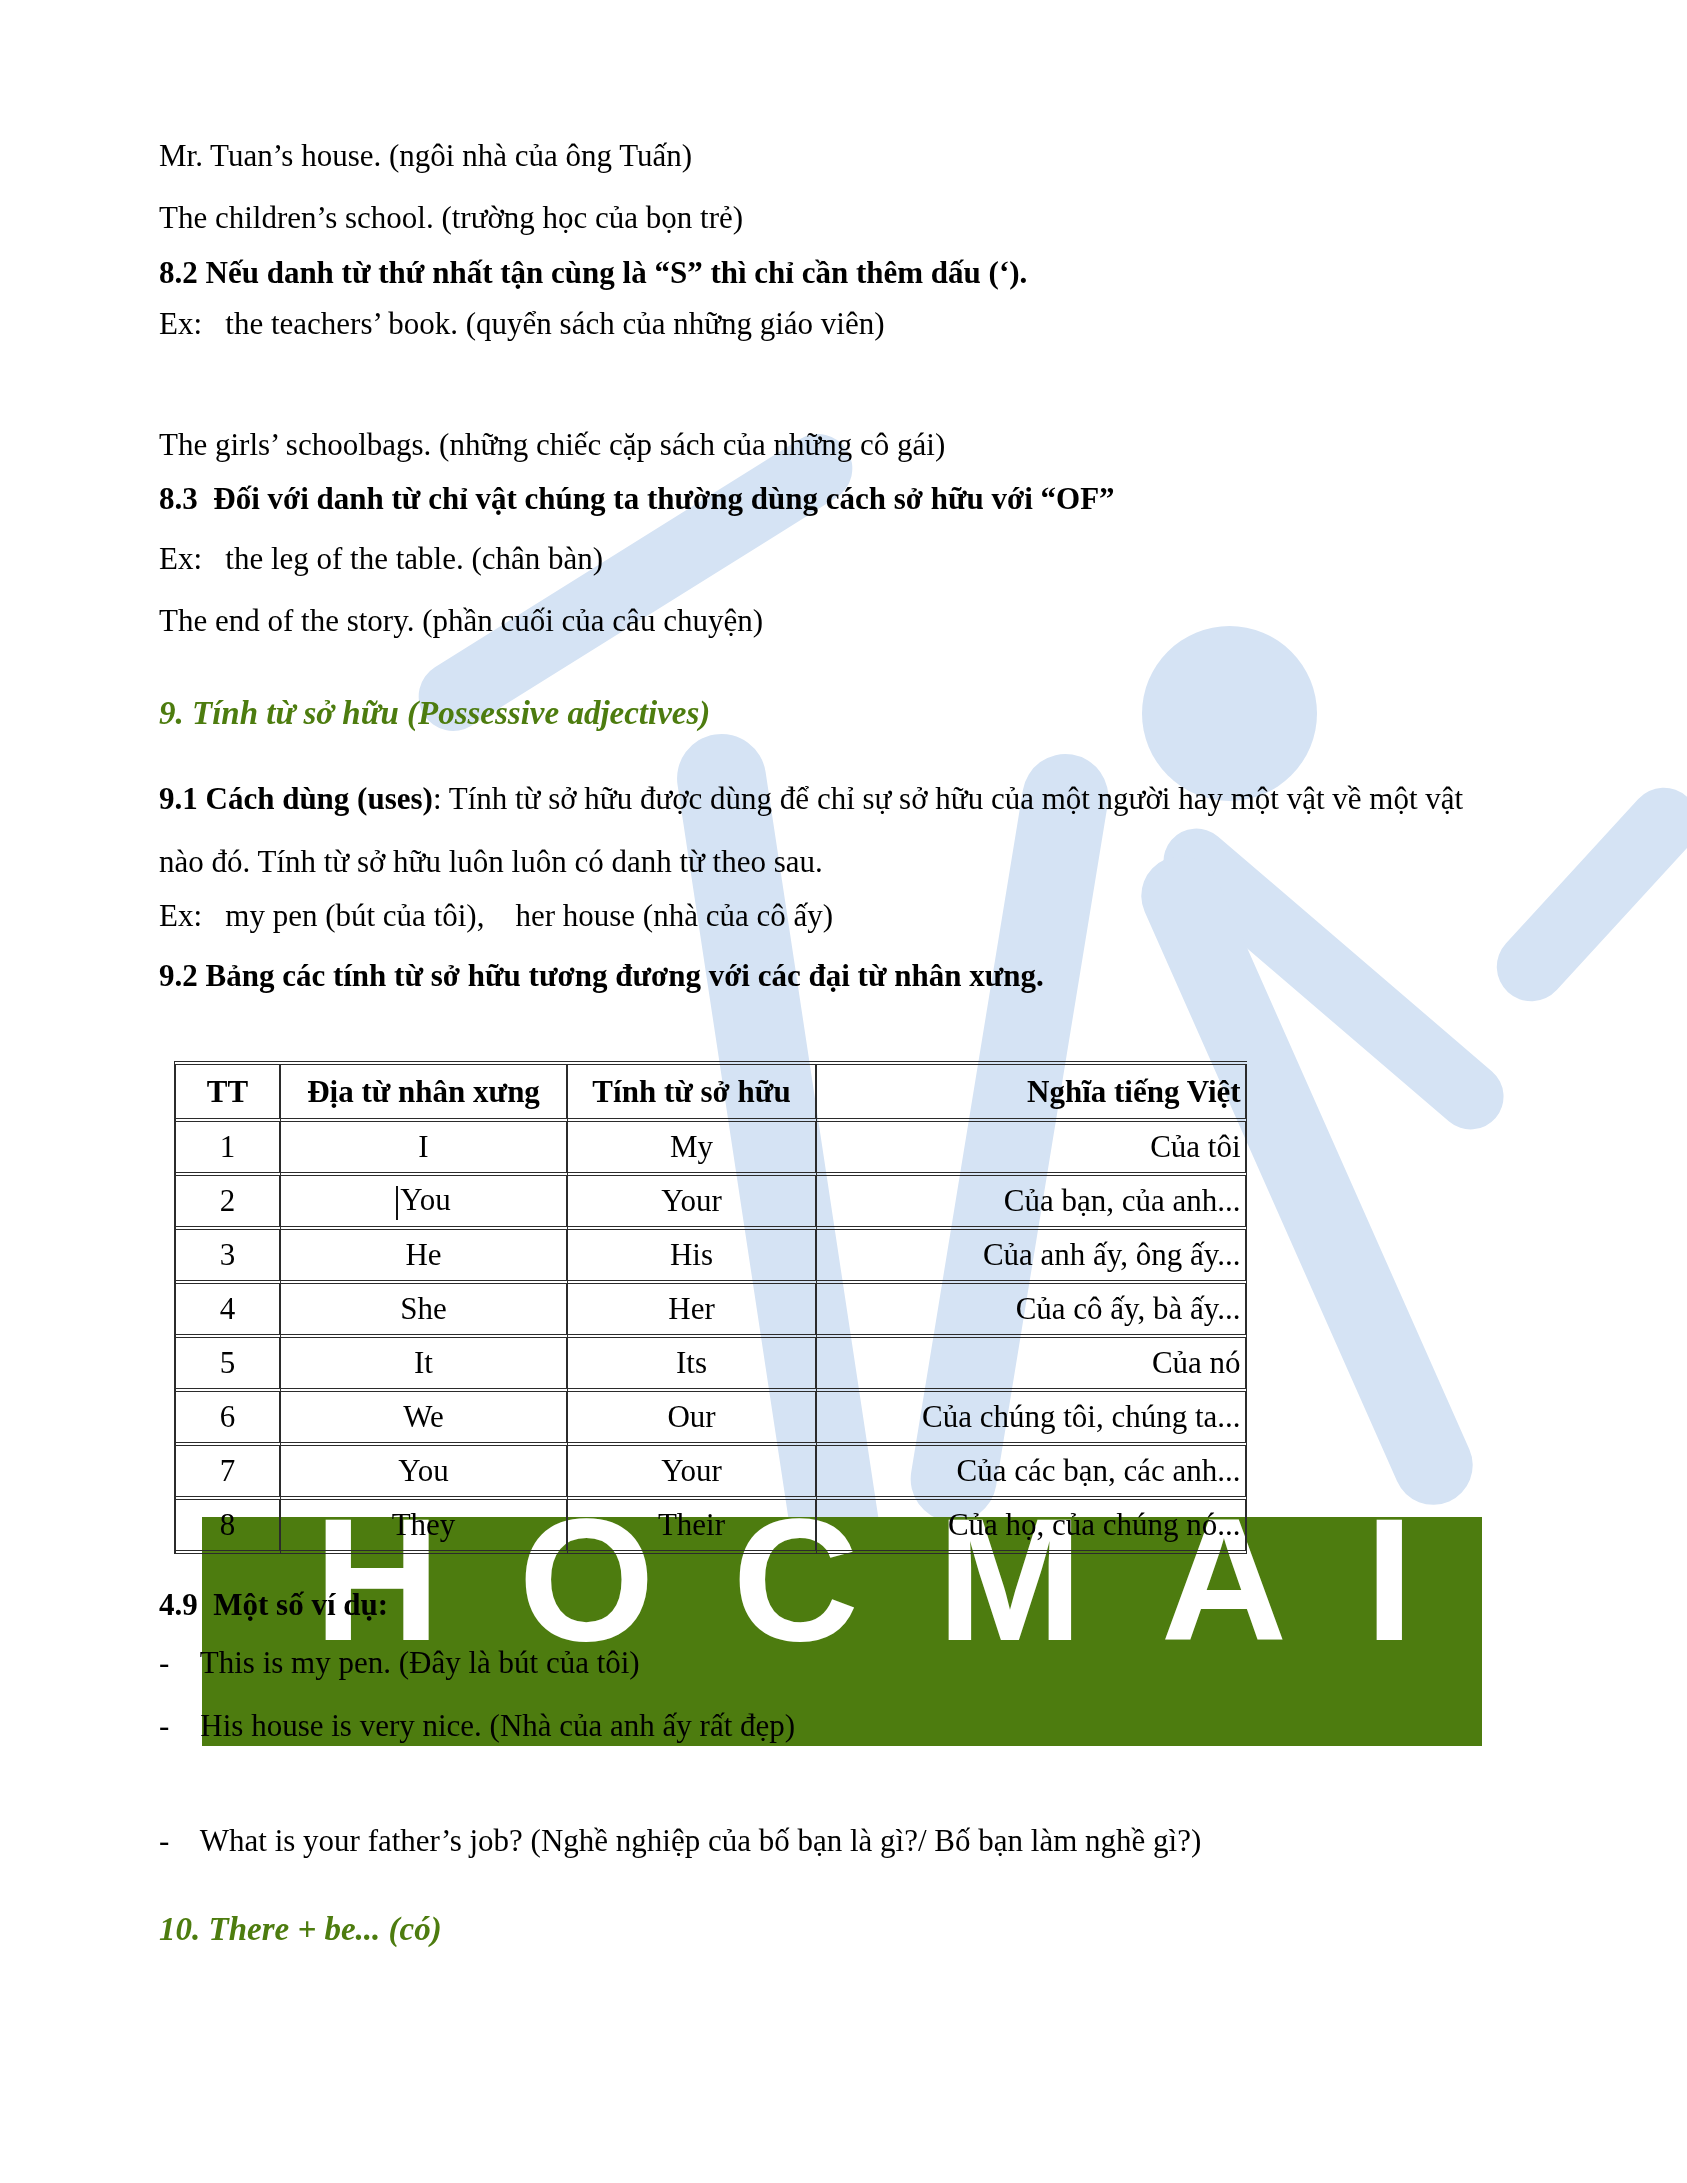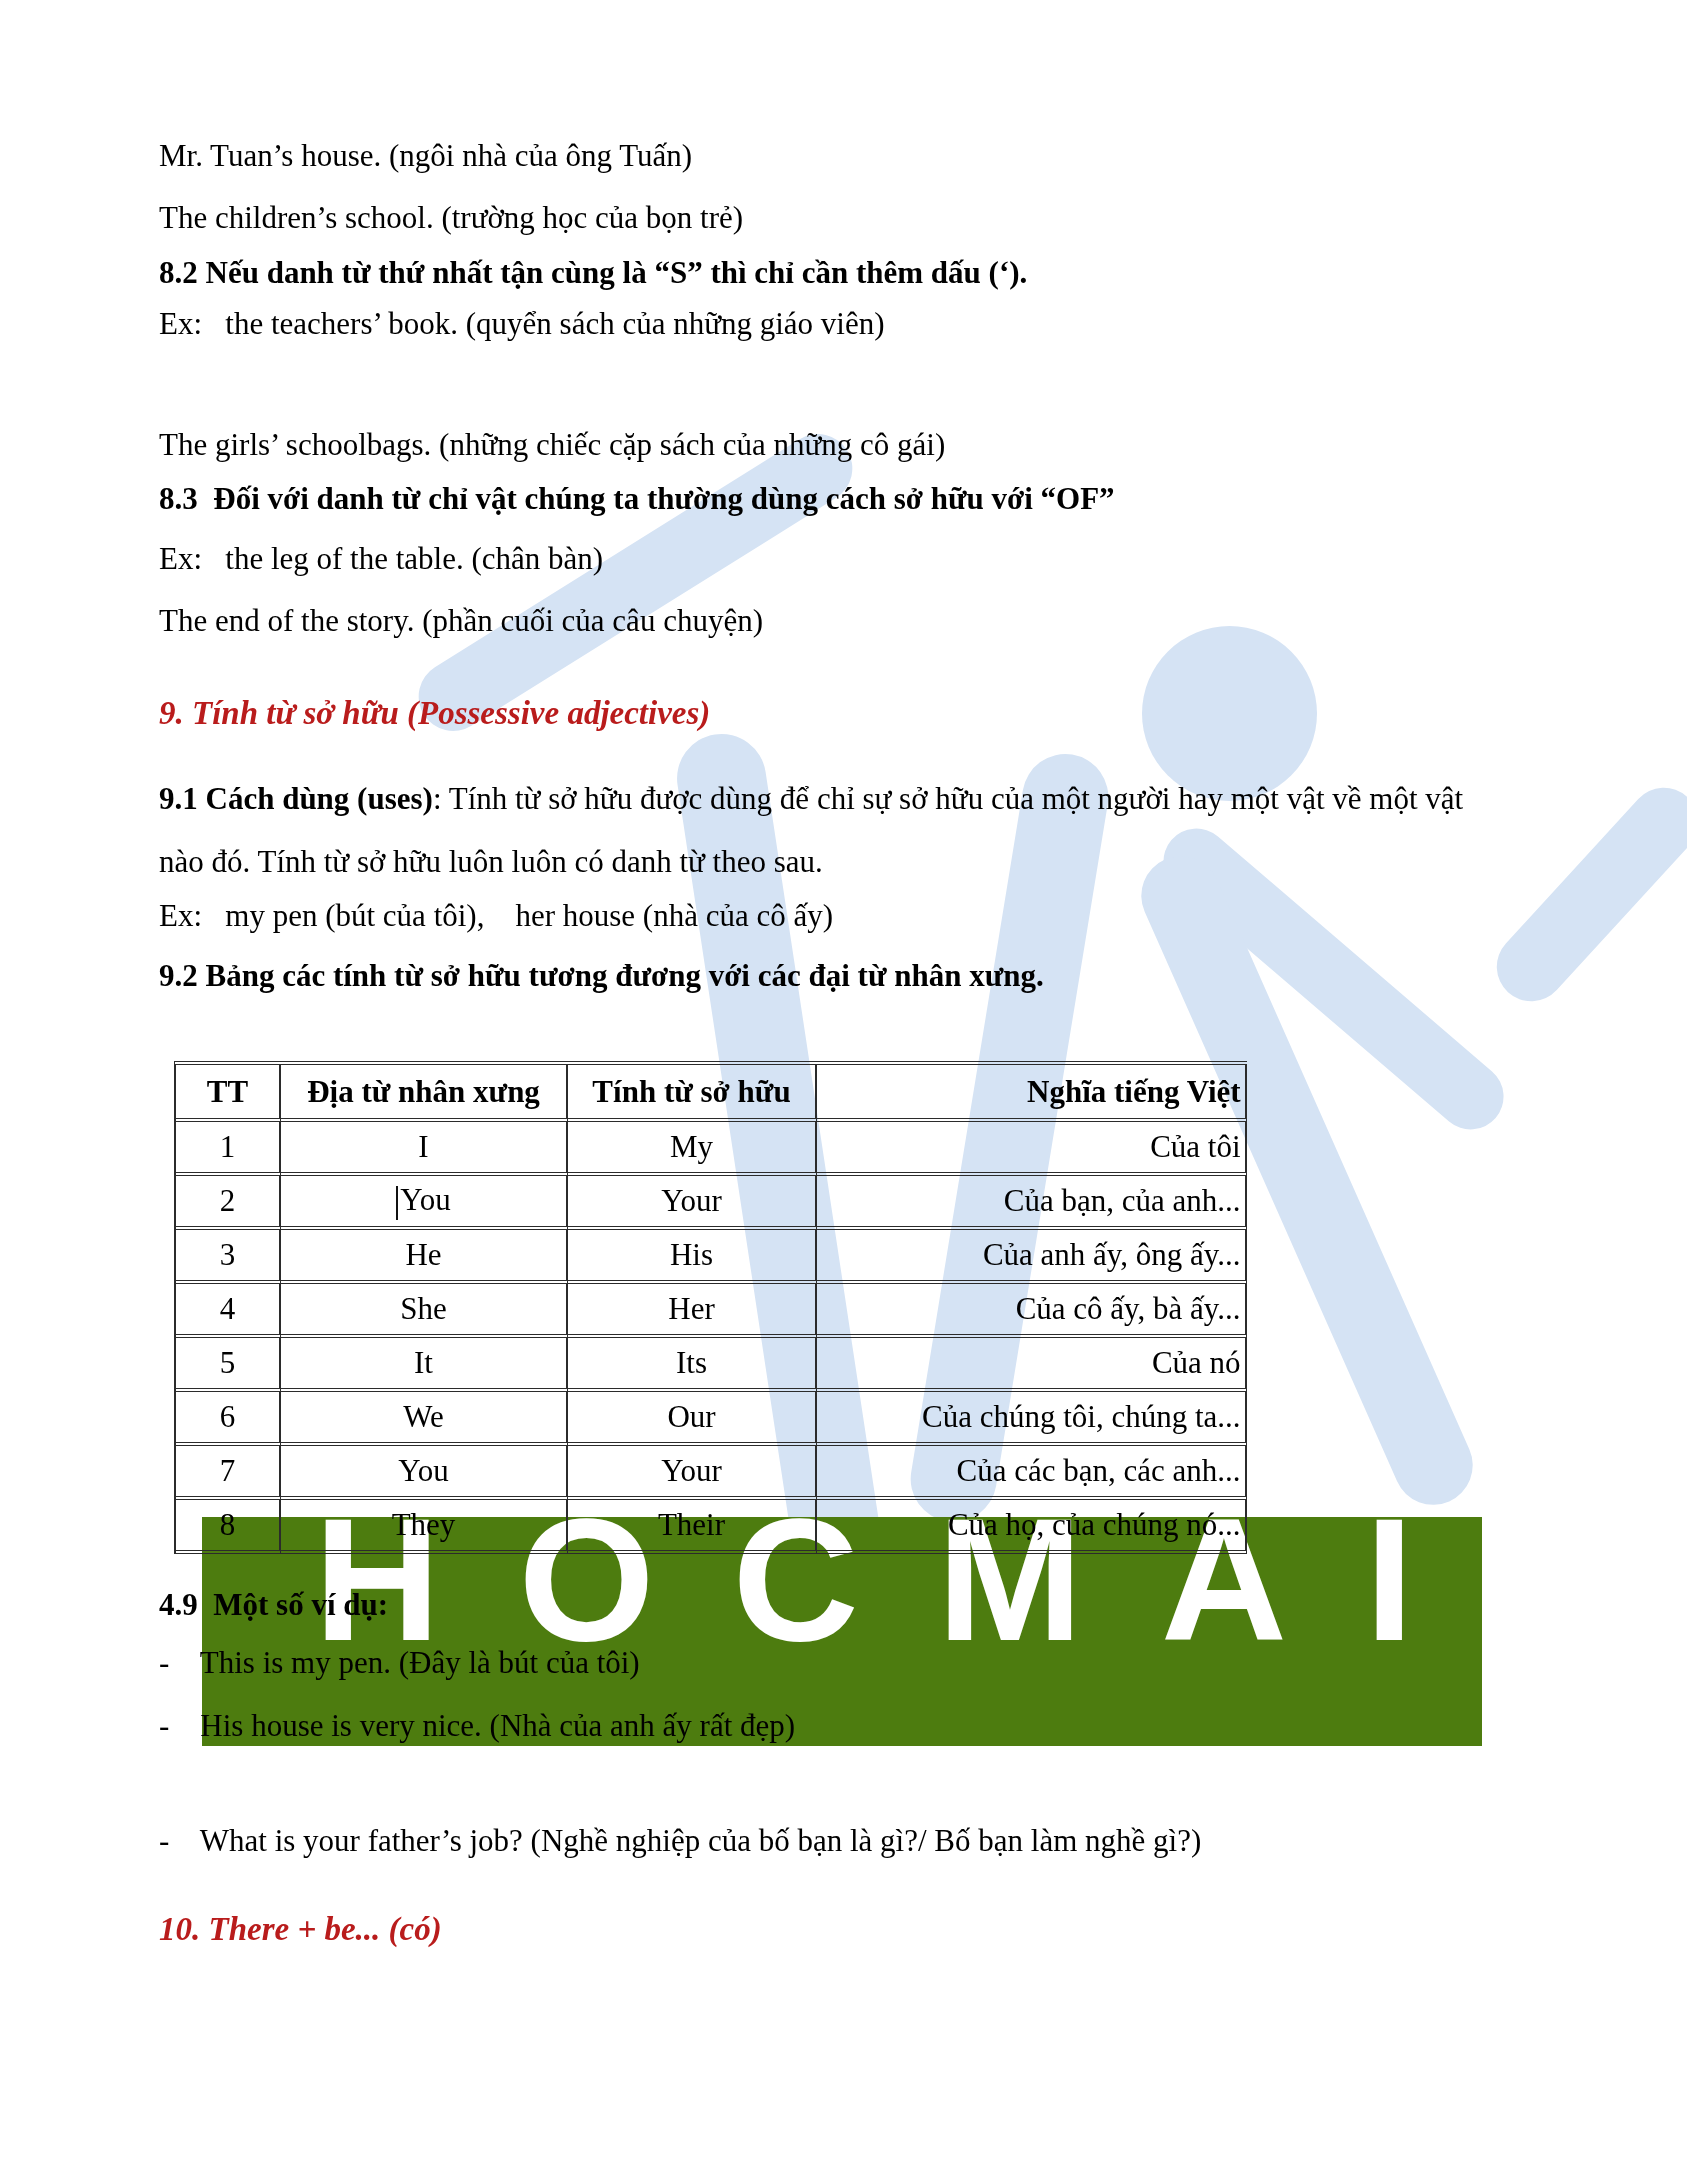--- a/index.html
+++ b/index.html
@@ -26,21 +26,21 @@
   .st-a{left:386px;top:548px;width:499px;height:69px;transform:rotate(-32deg);}
   .st-b{left:1120px;top:946px;width:427px;height:66px;transform:rotate(40.6deg);}
   .st-c{left:1465px;top:860px;width:265px;height:69px;transform:rotate(-47.5deg);}
   .st-d{left:302px;top:1170px;width:971px;height:89px;transform:rotate(81.4deg);}
   .st-e{left:621px;top:1095px;width:777px;height:86px;transform:rotate(99.3deg);}
   .st-f{left:956px;top:1141px;width:702px;height:79px;transform:rotate(66.1deg);}
   
   .content{position:absolute;inset:0;z-index:1;}
   .line{position:absolute;left:159px;white-space:pre-wrap;line-height:1.15;}
   .b{font-weight:bold;}
-  .red{color:#b91c1c;font-weight:bold;font-style:italic;font-size:33px;}
+  .red{color:#4d7c0f;font-weight:bold;font-style:italic;font-size:33px;}
   
   .gtable{
     position:absolute;left:174px;top:1061px;
     border-collapse:separate;border-spacing:0;
     border-top:4.6px double #2b2b2b;border-left:2px solid #2b2b2b;
   }
   .gtable td{
     border-right:2px solid #2b2b2b;
     border-bottom:4.6px double #2b2b2b;
     text-align:center;vertical-align:middle;

